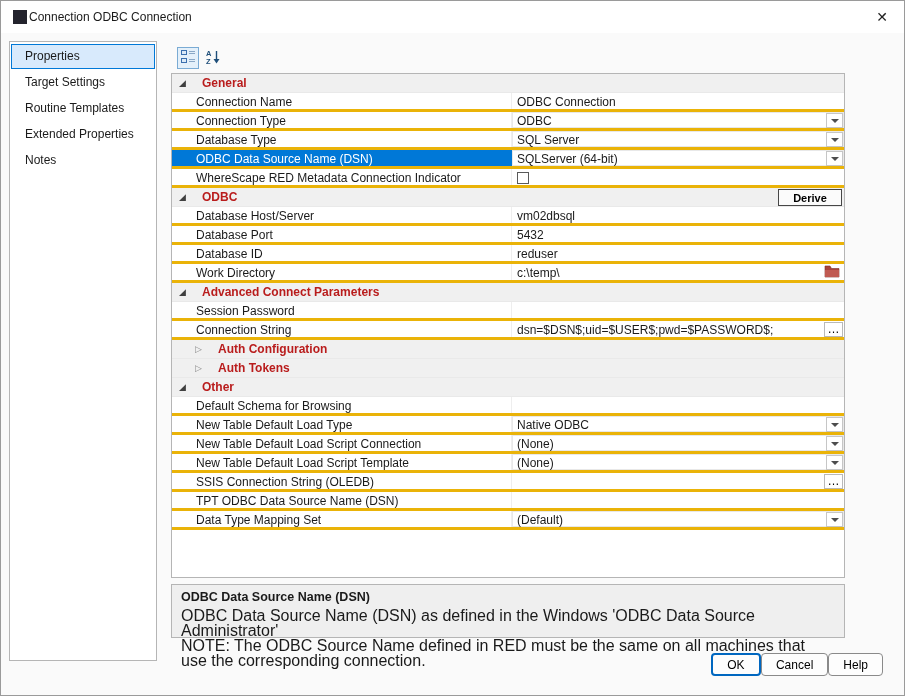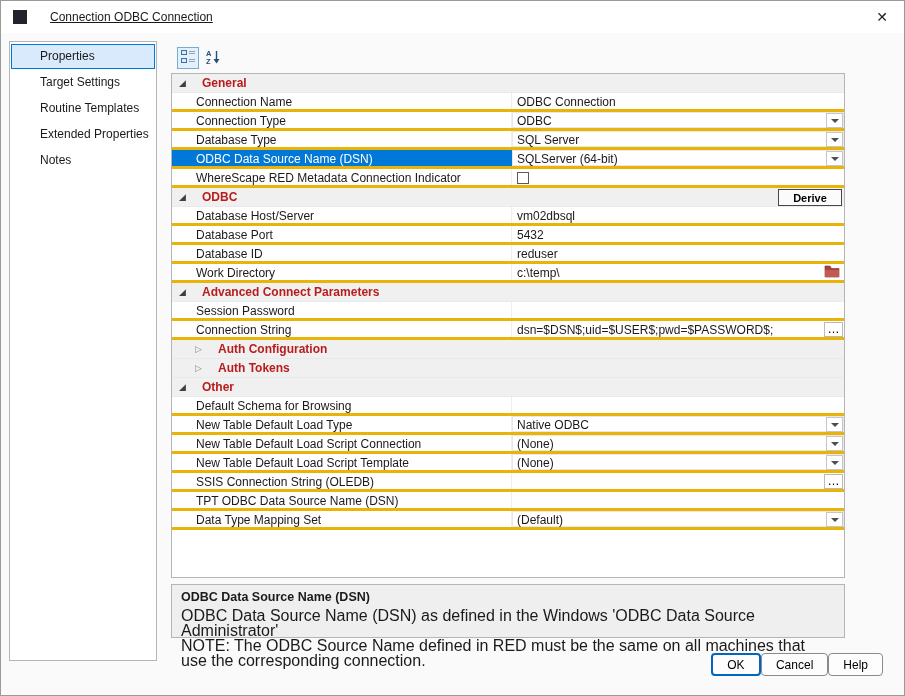--- a/index.html
+++ b/index.html
@@ -4,28 +4,28 @@
 <style>
   * { box-sizing: border-box; }
   body { margin:0; background:#ffffff; }
   .dialog { position:relative; width:905px; height:696px; background:#fafafa;
     border:1px solid #9a9a9a; font:12px "Liberation Sans", sans-serif; color:#1a1a1a; overflow:hidden; }
 
   
   .titlebar { position:absolute; top:0; left:0; right:0; height:32px; background:#ffffff;
     display:flex; align-items:center; }
   .app-icon { width:14px; height:14px; background:#23232d; margin-left:12px; }
-  .title { margin-left:23px;text-decoration:underline; }
+  .title { margin-left:2px; }
   .close-btn { margin-left:auto; width:44px; height:32px; display:flex; align-items:center;
     justify-content:center; font-size:14px; color:#222; cursor:pointer; }
 
   
   .sidebar { position:absolute; left:8px; top:40px; width:148px; height:620px;
     background:#ffffff; border:1px solid #b5b5b5; padding-top:1px; }
-  .side-item { height:25px; line-height:23px; padding-left:28px; margin:1px; border:1px solid transparent; cursor:pointer; }
+  .side-item { height:25px; line-height:23px; padding-left:13px; margin:1px; border:1px solid transparent; cursor:pointer; }
   .side-item.selected { background:#d8eafc; border:1px solid #0078d7; }
 
   
   .toolbar { position:absolute; left:176px; top:46px; height:22px; display:flex; gap:3px; }
   .tool-btn { width:22px; height:22px; display:flex; align-items:center; justify-content:center;
     border:1px solid transparent; background:transparent; padding:0; cursor:pointer; }
   .tool-btn.active { border:1px solid #7aabd4; background:#e4f0fa; }
 
   
   .grid { position:absolute; left:170px; top:72px; width:674px; height:505px;

